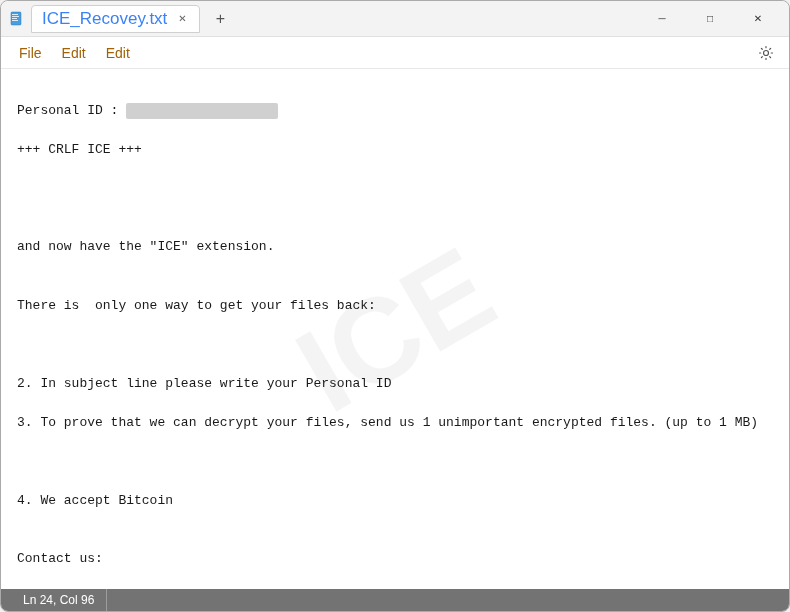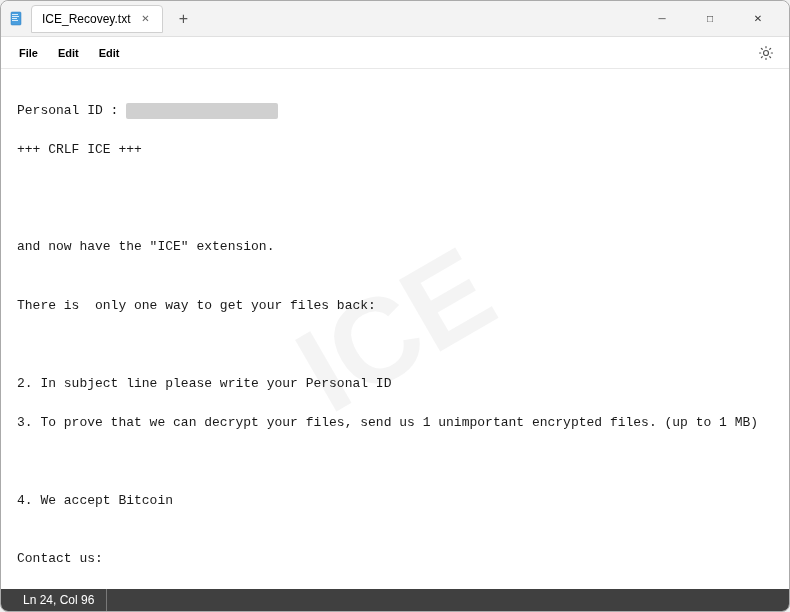--- a/index.html
+++ b/index.html
@@ -66,22 +66,22 @@
       background: #ffffff;
       border: 1px solid #d0d0d0;
       border-radius: 4px 4px 0 0;
       padding: 4px 10px;
       font-size: 12px;
       gap: 8px;
       height: 28px;
     }
 
     .tab-title {
-      font-size: 12px;
-      color: #000000;
+      font-size: 17px;
+      color: #3b82f6;
     }
 
     .tab-close {
       font-size: 10px;
       color: #666;
       cursor: pointer;
       width: 14px;
       height: 14px;
       display: flex;
       align-items: center;
@@ -124,25 +124,24 @@
       align-items: center;
       padding: 0 8px;
       border-bottom: 1px solid #e8e8e8;
       background: #ffffff;
       flex-shrink: 0;
       gap: 0;
     }
 
     .menu-item {
       padding: 4px 10px;
-      font-size: 11px;
-      color: #000000;
+      font-size: 14px;
+      color: #a16207;
       cursor: pointer;
       border-radius: 4px;
-      font-weight: bold;
     }
 
     .menu-bar-right {
       margin-left: auto;
       display: flex;
       align-items: center;
     }
 
     .settings-btn {
       width: 30px;
@@ -193,21 +192,21 @@
       background: #d0d0d0;
       color: #d0d0d0;
       border-radius: 2px;
       font-size: 12px;
       padding: 1px 4px;
     }
 
     
     .status-bar {
       height: 22px;
-      background: #404040;
+      background: #737373;
       display: flex;
       align-items: center;
       padding: 0 10px;
       font-size: 12px;
       color: #ffffff;
       flex-shrink: 0;
       gap: 2px;
     }
 
     .status-item {

